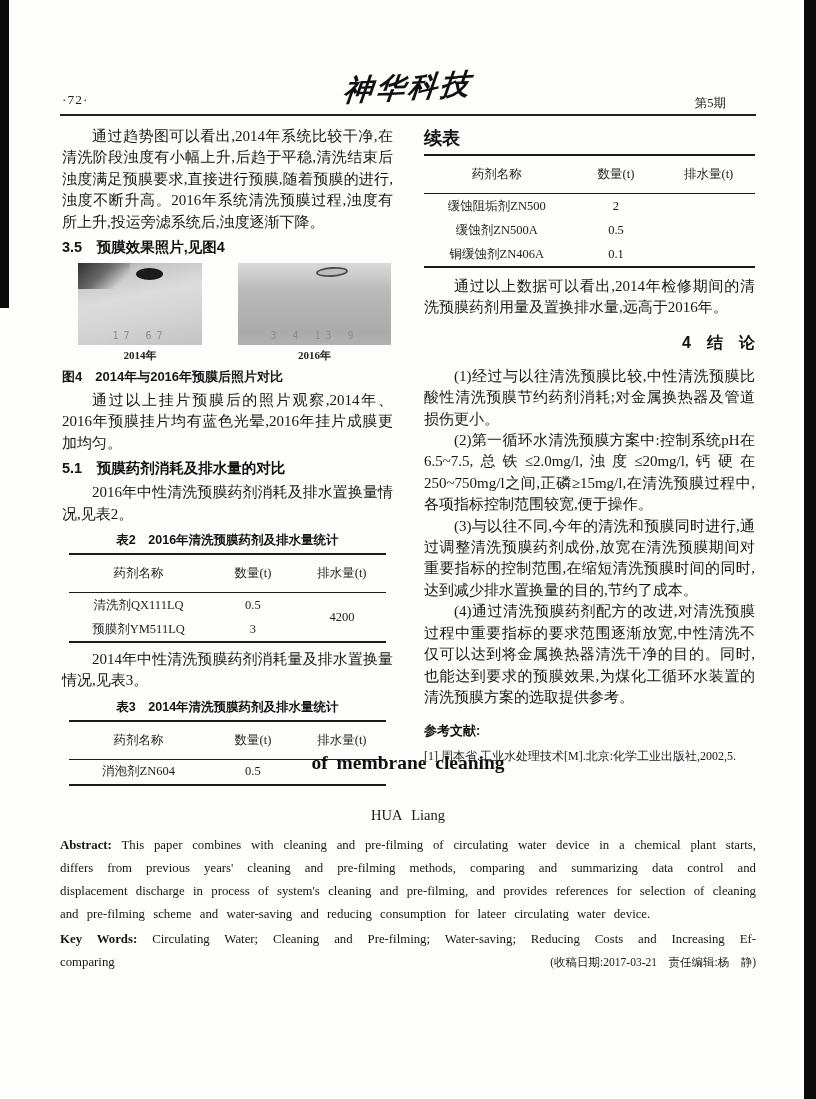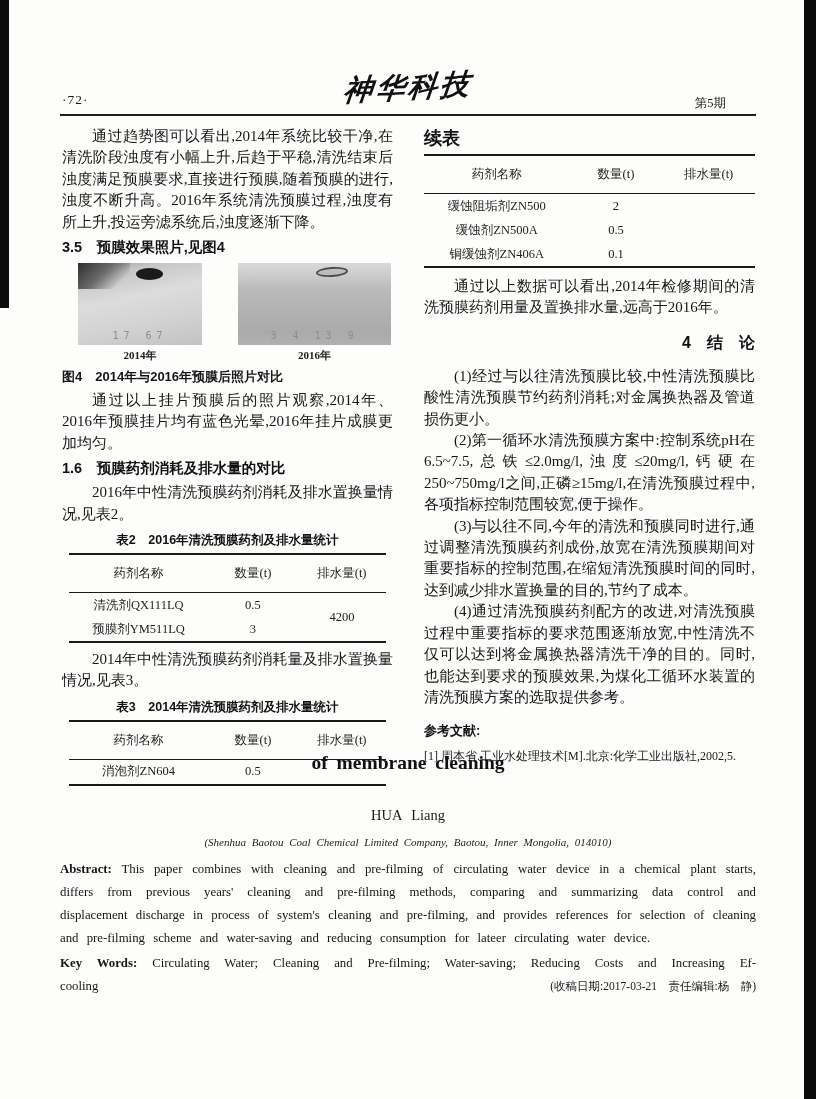--- a/index.html
+++ b/index.html
@@ -97,21 +97,21 @@
         </div>
       </div>
       <div class="photo-caption-row">
         <div id="caption-2014" class="photo-caption">2014年</div>
         <div id="caption-2016" class="photo-caption">2016年</div>
       </div>
       <div class="figure-caption">图4　2014年与2016年预膜后照片对比</div>
     </div>
 
     <p class="body-text">通过以上挂片预膜后的照片观察,2014年、2016年预膜挂片均有蓝色光晕,2016年挂片成膜更加均匀。</p>
-    <div class="heading-sub">1.6　预膜药剂消耗及排水量的对比</div>
+    <div class="heading-sub">5.1　预膜药剂消耗及排水量的对比</div>
     <p class="body-text">2016年中性清洗预膜药剂消耗及排水置换量情况,见表2。</p>
 
     <div class="table-title">表2　2016年清洗预膜药剂及排水量统计</div>
     <table class="data-table">
       <thead>
         <tr>
           <th style="width:44%">药剂名称</th>
           <th style="width:28%">数量(t)</th>
           <th style="width:28%">排水量(t)</th>
         </tr>
@@ -185,20 +185,19 @@
     <p class="body-text">(2)第一循环水清洗预膜方案中:控制系统pH在6.5~7.5,总铁≤2.0mg/l,浊度≤20mg/l,钙硬在250~750mg/l之间,正磷≥15mg/l,在清洗预膜过程中,各项指标控制范围较宽,便于操作。</p>
     <p class="body-text">(3)与以往不同,今年的清洗和预膜同时进行,通过调整清洗预膜药剂成份,放宽在清洗预膜期间对重要指标的控制范围,在缩短清洗预膜时间的同时,达到减少排水置换量的目的,节约了成本。</p>
     <p class="body-text">(4)通过清洗预膜药剂配方的改进,对清洗预膜过程中重要指标的要求范围逐渐放宽,中性清洗不仅可以达到将金属换热器清洗干净的目的。同时,也能达到要求的预膜效果,为煤化工循环水装置的清洗预膜方案的选取提供参考。</p>
     <div class="refs-heading">参考文献:</div>
     <div class="ref-item">[1] 周本省.工业水处理技术[M].北京:化学工业出版社,2002,5.</div>
   </div>
 
   <div id="english-section">
     <div class="en-title">of membrane cleaning</div>
     <div class="en-author">HUA Liang</div>
-    <div class="en-affil">(Shenhua Baotou Coal Chemical Limited Company, Baotou, Inner Mongolia, 014010)</div>
     <div class="en-abstract"><b>Abstract:</b><span> This paper combines with cleaning and pre-filming of circulating water device in a chemical plant starts, differs from previous years' cleaning and pre-filming methods, comparing and summarizing data control and displacement discharge in process of system's cleaning and pre-filming, and provides references for selection of cleaning and pre-filming scheme and water-saving and reducing consumption for lateer circulating water device.</span></div>
     <div class="en-keywords">
       <div class="kw-line1"><b>Key Words:</b><span> Circulating Water; Cleaning and Pre-filming; Water-saving; Reducing Costs and Increasing Ef-</span></div>
-      <div class="kw-line2"><span>cooling</span><span class="received-line">(收稿日期:2017-03-21　责任编辑:杨　静)</span></div>
+      <div class="kw-line2"><span>comparing</span><span class="received-line">(收稿日期:2017-03-21　责任编辑:杨　静)</span></div>
     </div>
   </div>
 </div>
 
 </body></html>

